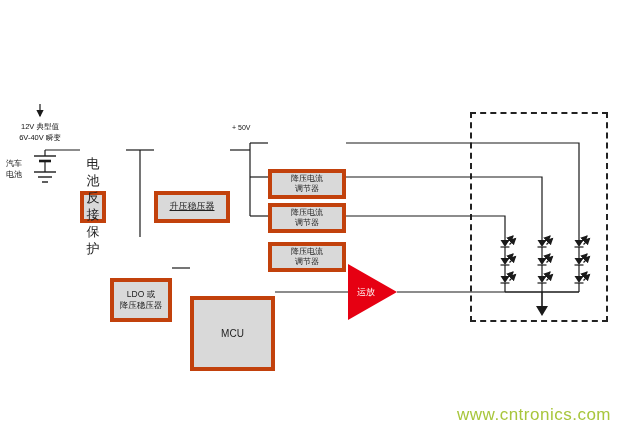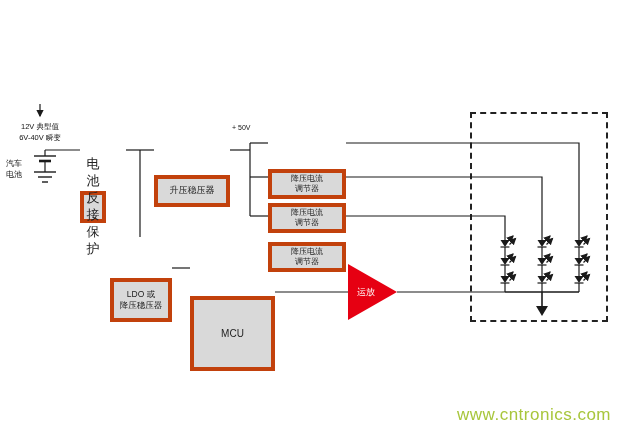--- a/index.html
+++ b/index.html
@@ -8,21 +8,21 @@
 
   .block {
     position:absolute;
     background: var(--block-fill, #d9d9d9);
     border: 4px solid #c2410c;
     display:flex; align-items:center; justify-content:center;
     text-align:center; color:#222;
     white-space:pre-line; line-height:1.3;margin-top:41px;
   }
   #blk-protection { left:80px;  top:150px; width:26px; height:32px; font-size:13px; }
-  #blk-boost      { left:154px; top:134px; width:76px; height:32px; font-size:9px; }
+  #blk-boost      { left:154px; top:150px; width:76px; height:32px; font-size:9px;text-decoration:underline; }
   #blk-buck1      { left:268px; top:128px; width:78px; height:30px; font-size:8px; }
   #blk-buck2      { left:268px; top:162px; width:78px; height:30px; font-size:8px; }
   #blk-buck3      { left:268px; top:201px; width:78px; height:30px; font-size:8px; }
   #blk-ldo        { left:110px; top:237px; width:62px; height:44px; font-size:8.5px; }
   #blk-mcu        { left:190px; top:255px; width:85px; height:75px; font-size:10px; }
 
   #dashed-box { position:absolute; left:470px; top:112px; width:138px; height:210px;
                 border:2px dashed #222; background:transparent; }
 
   .ml { white-space:pre-line; }

